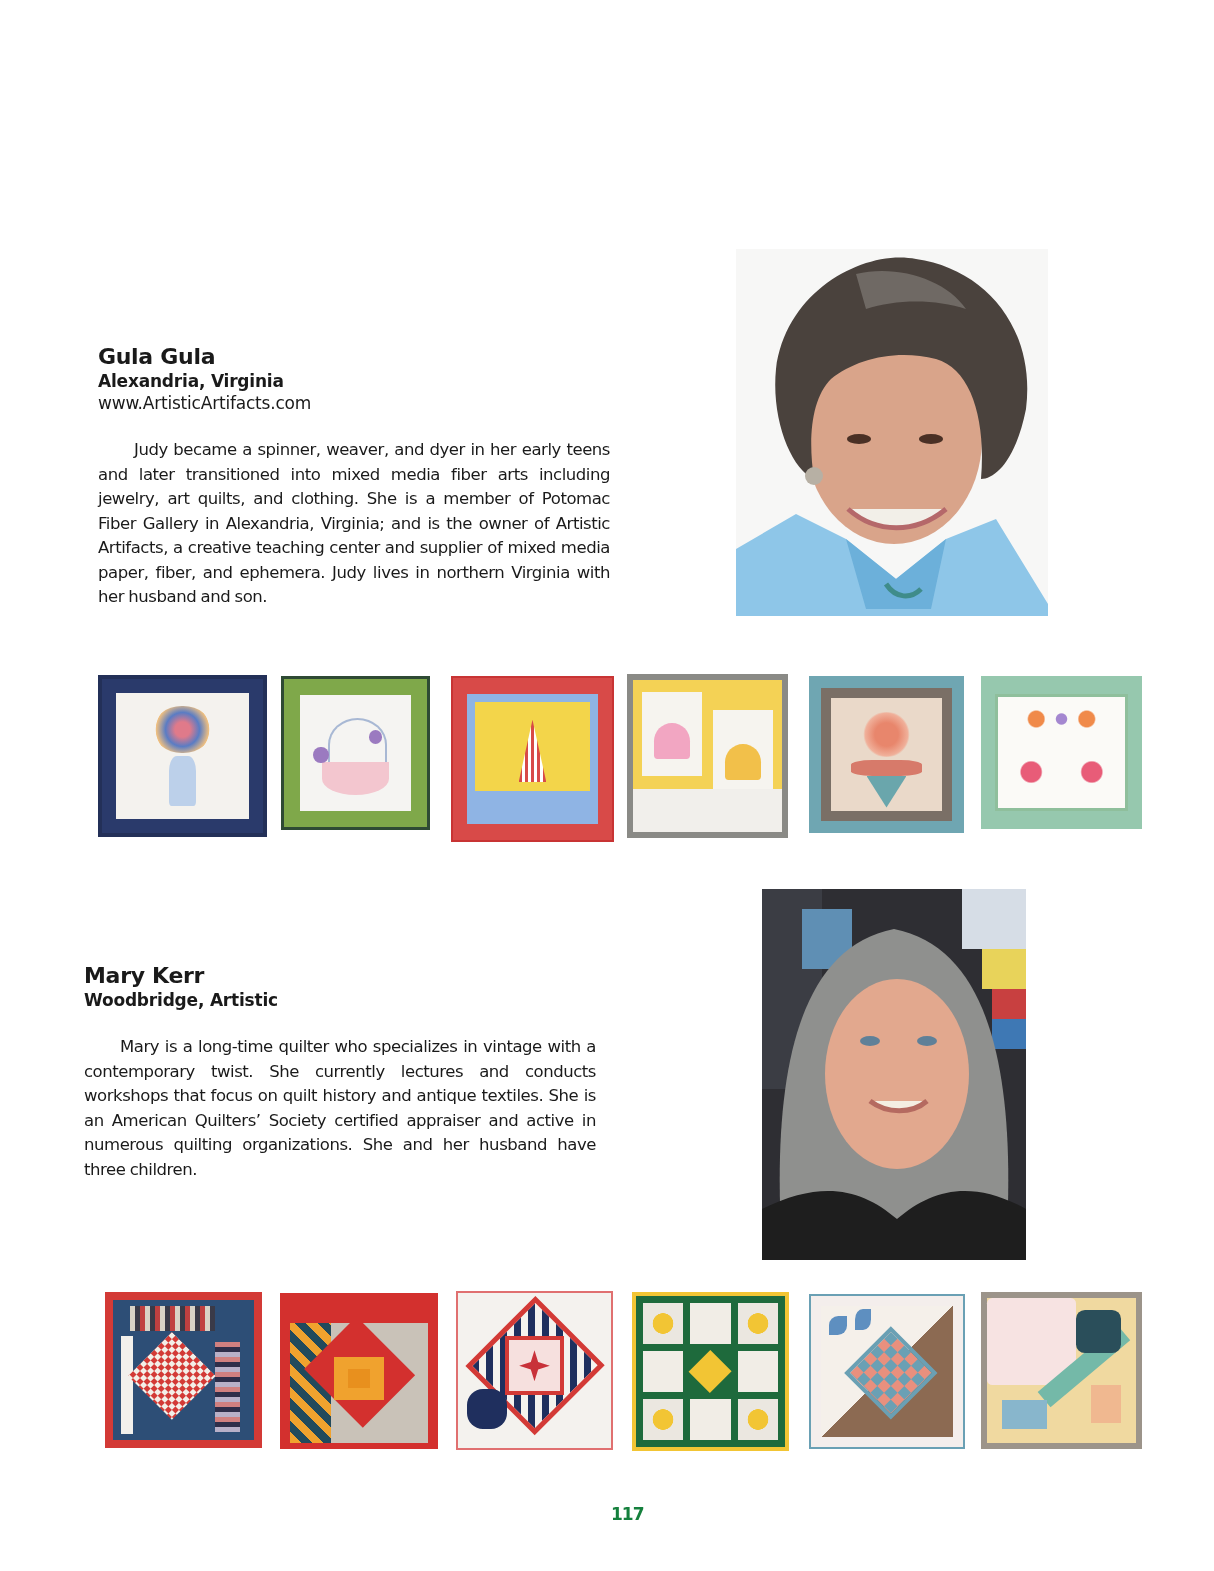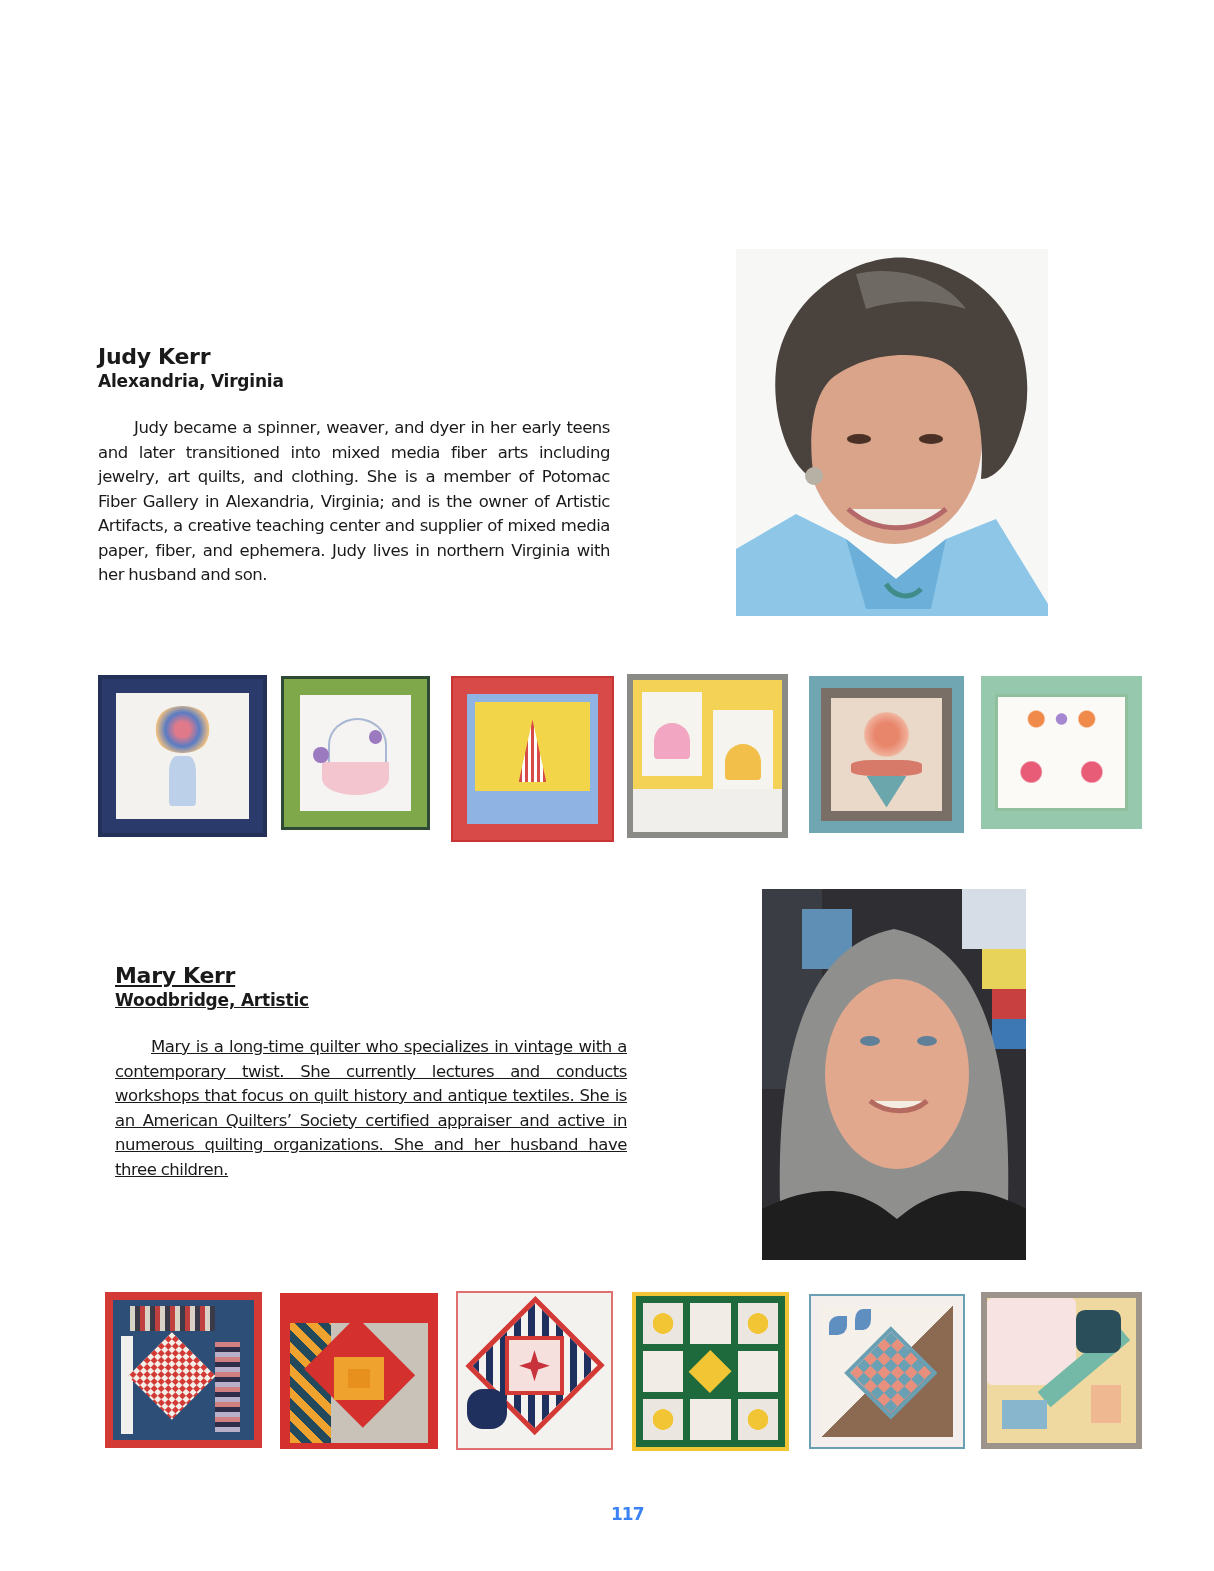--- a/index.html
+++ b/index.html
@@ -4,28 +4,29 @@
 <style>
   html, body { margin:0; padding:0; background:#ffffff; }
   body { width:1214px; height:1571px; position:relative; overflow:hidden; font-family:"DejaVu Sans", sans-serif; color:#1a1a1a; }
   .abs { position:absolute; }
   .name { font-weight:bold; font-size:22px; line-height:26px; margin:0; letter-spacing:-0.3px; }
   .loc { font-weight:bold; font-size:17px; line-height:22px; margin:0; letter-spacing:-0.2px; }
   .url { font-size:17px; line-height:22px; margin:0; letter-spacing:-0.2px; }
   .bio { font-size:16.5px; line-height:24.5px; text-align:justify; margin:24px 0 0 0; text-indent:36px; letter-spacing:-0.45px; word-spacing:-0.5px; }
   .photo { position:absolute; overflow:hidden; }
   .quilt { position:absolute; overflow:hidden; box-sizing:border-box; }
-  .pageno { position:absolute; font-weight:bold; font-size:17px; color:#3b82f6; font-family:"DejaVu Sans", sans-serif; letter-spacing:-1px; }
+  .pageno { position:absolute; font-weight:bold; font-size:17px; color:#15803d; font-family:"DejaVu Sans", sans-serif; letter-spacing:-1px; }
 </style>
 </head>
 <body>
 
 <div class="abs" style="left:98px; top:344px; width:512px;">
-  <h2 class="name">Judy Kerr</h2>
+  <h2 class="name">Gula Gula</h2>
   <p class="loc">Alexandria, Virginia</p>
+  <p class="url">www.ArtisticArtifacts.com</p>
   <p class="bio">Judy became a spinner, weaver, and dyer in her early teens and later transitioned into mixed media fiber arts including jewelry, art quilts, and clothing. She is a member of Potomac Fiber Gallery in Alexandria, Virginia; and is the owner of Artistic Artifacts, a creative teaching center and supplier of mixed media paper, fiber, and ephemera.  Judy lives in northern Virginia with her husband and son.</p>
 </div>
 
 <div class="photo" style="left:736px; top:249px; width:312px; height:367px; background:#fafafa;">
   <svg width="312" height="367" viewBox="0 0 312 367">
     <rect width="312" height="367" fill="#f7f7f6"></rect>
     <path d="M0 300 L60 265 L110 290 L160 330 L210 290 L260 270 L312 355 L312 367 L0 367 Z" fill="#8ec6e8"></path>
     <path d="M110 290 L160 330 L210 290 L195 360 L130 360 Z" fill="#6cb0da"></path>
     <ellipse cx="158" cy="190" rx="88" ry="105" fill="#d9a48a"></ellipse>
     <path d="M40 120 C50 40 130 0 180 10 C250 20 300 80 290 160 C280 210 260 230 245 230 C250 170 235 120 200 110 C160 100 120 110 95 130 C75 150 72 190 78 230 C55 220 35 170 40 120 Z" fill="#4a423d"></path>
@@ -77,21 +78,21 @@
     </div>
   </div>
 </div>
 <div class="quilt" style="left:981px; top:676px; width:161px; height:153px; background:#96c8ae; padding:18px 14px;">
   <div style="width:100%;height:100%;background:#fbfaf7;border:3px solid #8fbf9c;box-sizing:border-box;position:relative;">
     <div style="position:absolute;left:10%;top:10%;width:80%;height:20%;background:radial-gradient(circle at 25% 50%,#f08a4a 10%,transparent 12%),radial-gradient(circle at 50% 50%,#a487d0 10%,transparent 12%),radial-gradient(circle at 75% 50%,#f08a4a 10%,transparent 12%);"></div>
     <div style="position:absolute;left:10%;top:55%;width:80%;height:25%;background:radial-gradient(circle at 20% 50%,#e85c78 12%,transparent 14%),radial-gradient(circle at 80% 50%,#e85c78 12%,transparent 14%);"></div>
   </div>
 </div>
 
-<div class="abs" style="left:115px; top:963px; width:512px;text-decoration:underline;">
+<div class="abs" style="left:84px; top:963px; width:512px;">
   <h2 class="name">Mary Kerr</h2>
   <p class="loc">Woodbridge, Artistic</p>
   <p class="bio">Mary is a long-time quilter who specializes in vintage with a contemporary twist. She currently lectures and conducts workshops that focus on quilt history and antique textiles. She is an American Quilters’ Society certified appraiser and active in numerous quilting organizations. She and her husband have three children.</p>
 </div>
 
 <div class="photo" style="left:762px; top:889px; width:264px; height:371px;">
   <svg width="264" height="371" viewBox="0 0 264 371">
     <rect width="264" height="371" fill="#2e2e33"></rect>
     <rect x="0" y="0" width="60" height="200" fill="#3b3d44"></rect>
     <rect x="40" y="20" width="50" height="60" fill="#5f8fb4"></rect>

